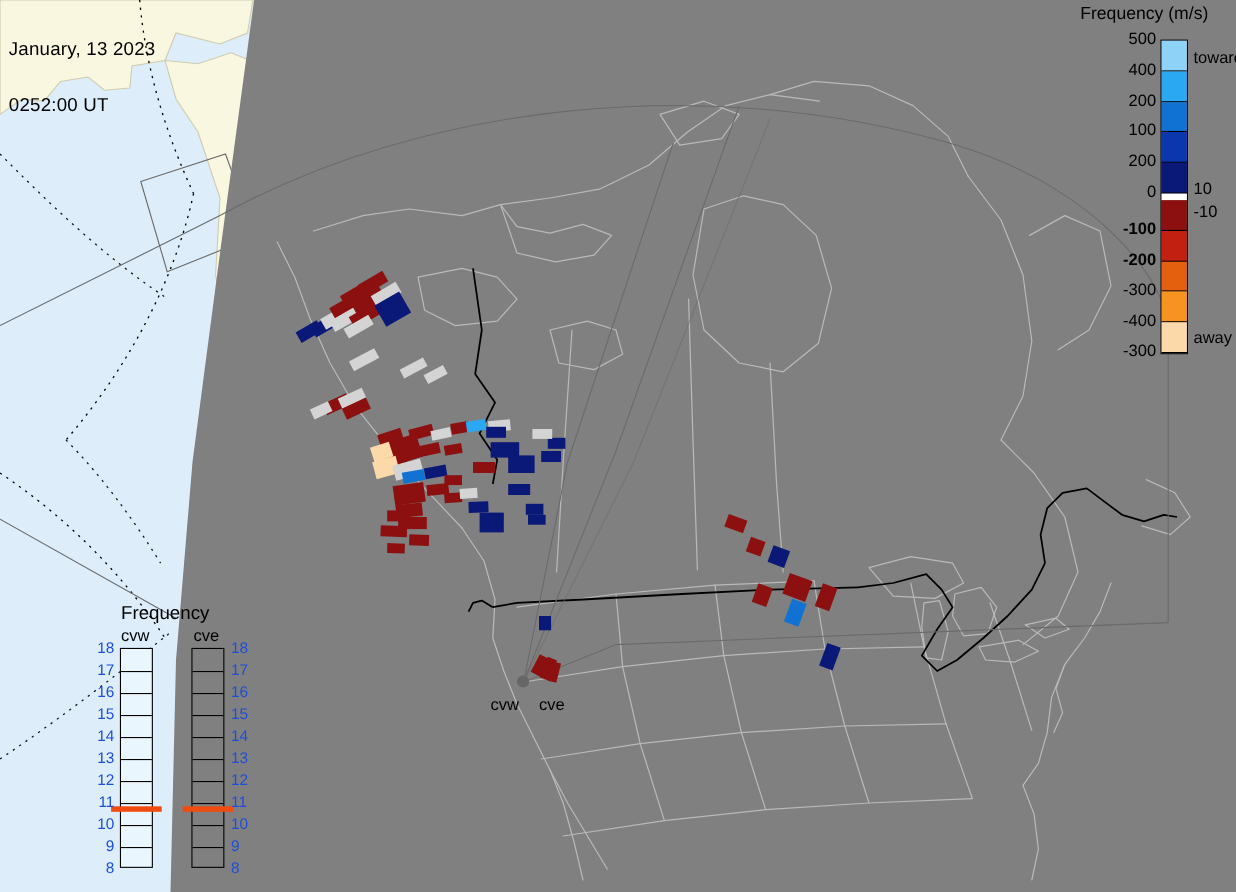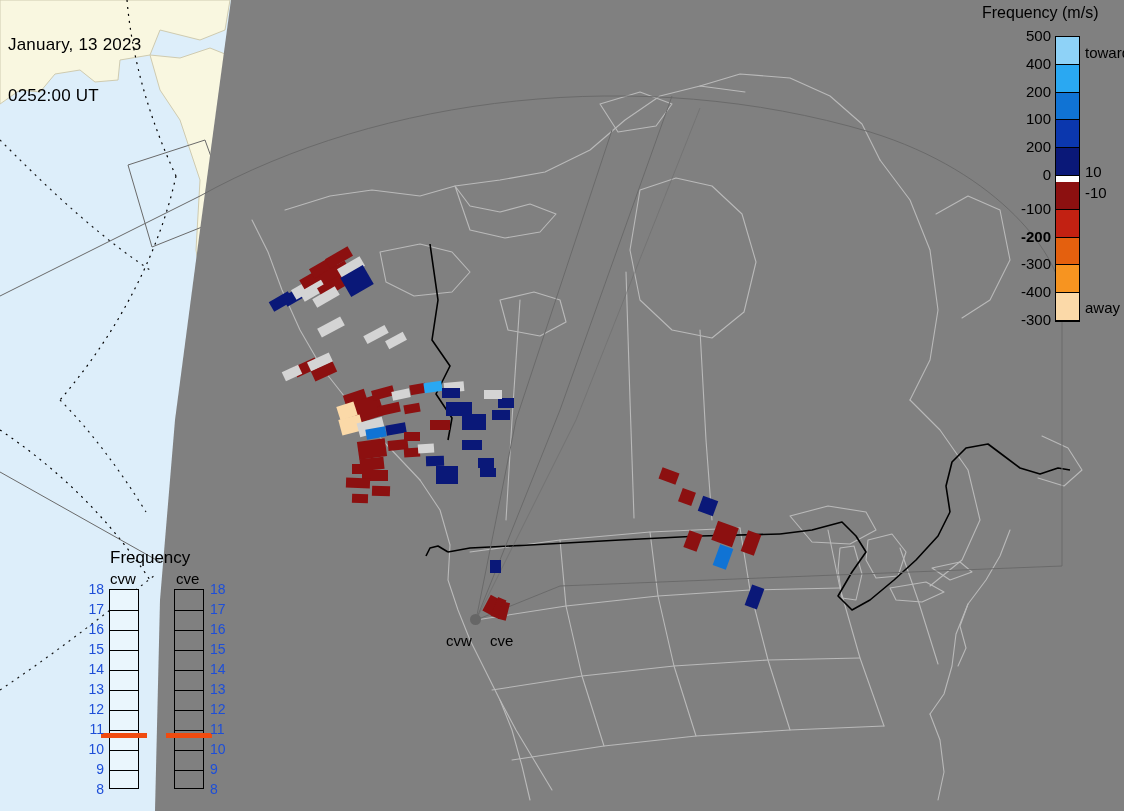--- a/index.html
+++ b/index.html
@@ -232,21 +232,21 @@
         <div class="seg" style="height: 26.8px; background: rgb(247, 148, 32); border-bottom: 1px solid rgb(0, 0, 0);"></div>
         <div class="seg" style="height: 26.8px; background: rgb(251, 217, 168); border-bottom: 1px solid rgb(0, 0, 0);"></div>
       </div>
     <div id="vel-ticks">
         <div class="vel-tick" style="top: 27px; right: 73px;">500</div>
         <div class="vel-tick" style="top: 54.8px; right: 73px;">400</div>
         <div class="vel-tick" style="top: 82.6px; right: 73px;">200</div>
         <div class="vel-tick" style="top: 110.4px; right: 73px;">100</div>
         <div class="vel-tick" style="top: 138.2px; right: 73px;">200</div>
         <div class="vel-tick" style="top: 166px; right: 73px;">0</div>
-        <div class="vel-tick" style="top: 199.8px; right: 73px;">-100</div>
+        <div class="vel-tick" style="top: 199.8px; right: 73px; font-weight: bold;">-100</div>
         <div class="vel-tick" style="top: 227.6px; right: 73px; font-weight: bold;">-200</div>
         <div class="vel-tick" style="top: 255.4px; right: 73px; margin-left: 28px;">-300</div>
         <div class="vel-tick" style="top: 283.2px; right: 73px;">-400</div>
         <div class="vel-tick" style="top: 311px; right: 73px;">-300</div>
       </div>
     <div class="vel-side" style="top:44px;">toward</div>
     <div class="vel-side" style="top:163px;">10</div>
     <div class="vel-side" style="top:184px;">-10</div>
     <div class="vel-side" style="top:299px;">away</div>
   </div>

